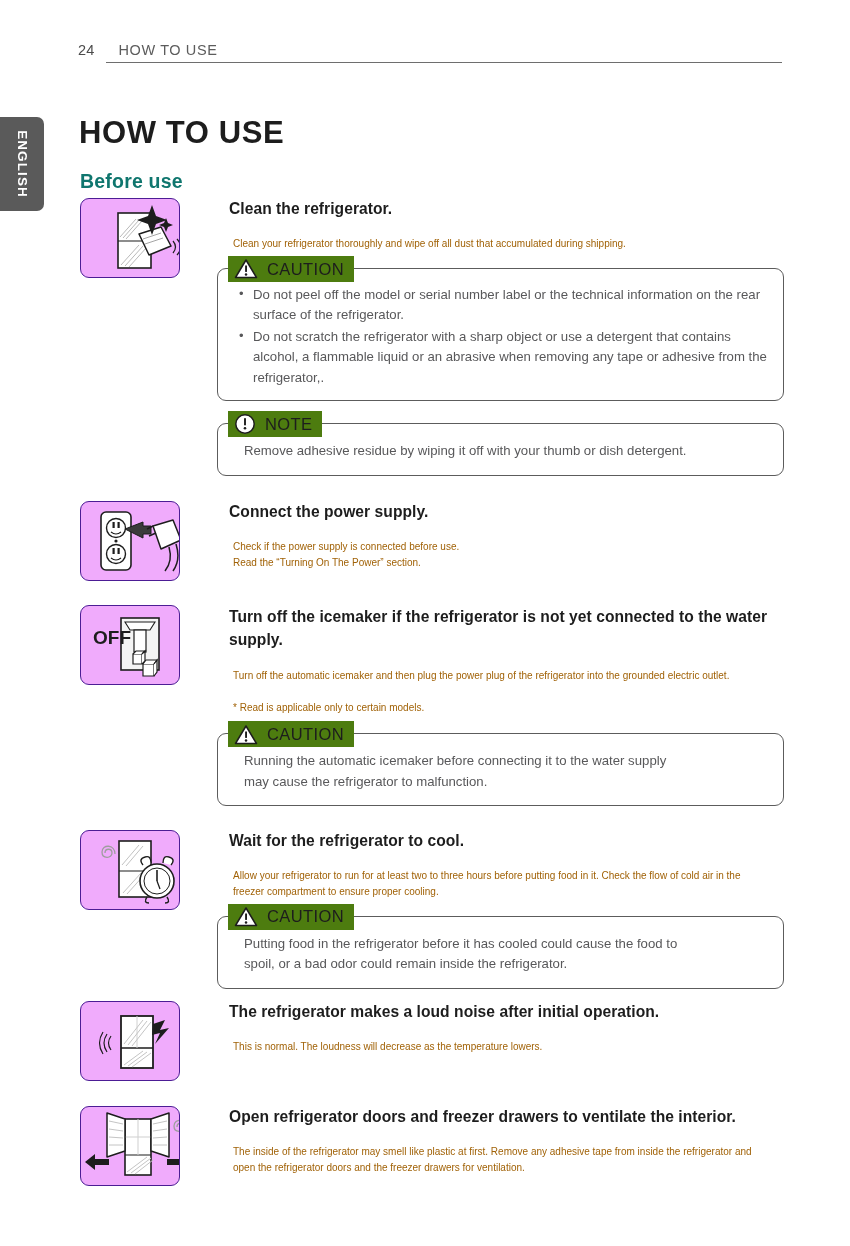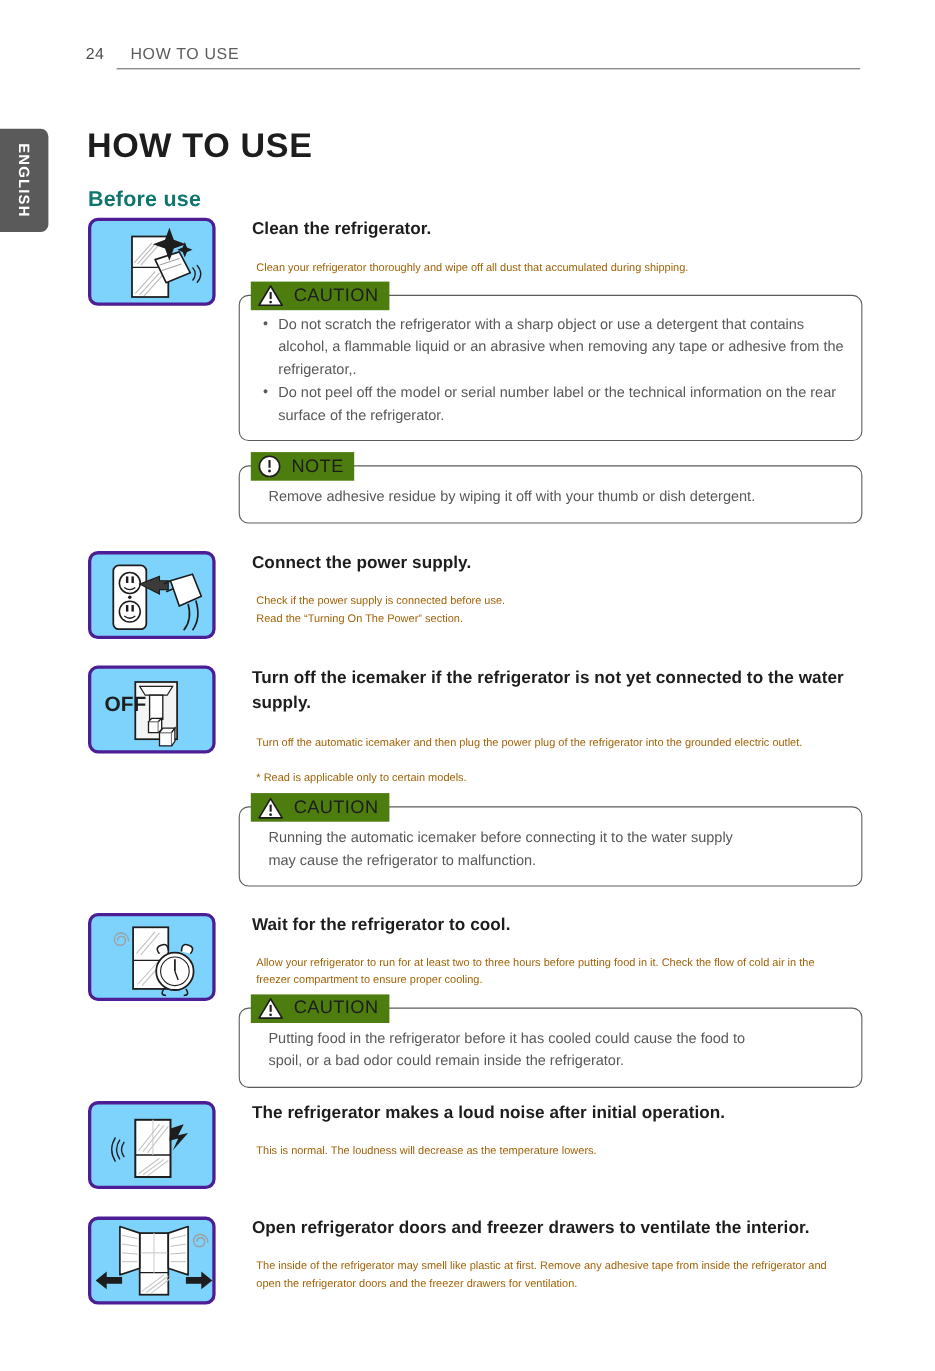--- a/index.html
+++ b/index.html
@@ -87,24 +87,24 @@
     letter-spacing: .2px;
     color: #0f766e;
     line-height: 1;
   }
 
   
   .row { position: absolute; left: 0; }
   .icon-box {
     position: absolute;
     left: 80px;
-    width: 116px; height: 80px;
-    border: 3px solid #4c1d95;
+    width: 100px; height: 80px;
+    border: 1px solid #4c1d95;
     border-radius: 9px;
-    background: #7dd3fc;
+    background: #f0abfc;
     overflow: hidden;
   }
   .icon-box svg { display:block; width:114px; height:80px; }
 
   .body-col { position: absolute; left: 217px; width: 567px; }
 
   .sec-title {
     font-size: 15.6px;
     font-weight: 700;
     color: #1d1d1d;
@@ -211,22 +211,22 @@
         <div class="label">
           <svg width="24" height="21" viewBox="0 0 24 21">
             <path d="M12 2 L22.5 19.5 L1.5 19.5 Z" fill="#fff" stroke="#1d1d1d" stroke-width="1.5" stroke-linejoin="round"></path>
             <rect x="11.1" y="7.5" width="1.9" height="6.4" fill="#1d1d1d"></rect>
             <circle cx="12" cy="16.6" r="1.25" fill="#1d1d1d"></circle>
           </svg>
           <span class="lbl-text">CAUTION</span>
         </div>
         <div class="adv-body">
           <ul class="adv-list">
+            <li>Do not peel off the model or serial number label or the technical information on the rear surface of the refrigerator.</li>
             <li>Do not scratch the refrigerator with a sharp object or use a detergent that contains alcohol, a flammable liquid or an abrasive when removing any tape or adhesive from the refrigerator,.</li>
-            <li>Do not peel off the model or serial number label or the technical information on the rear surface of the refrigerator.</li>
           </ul>
         </div>
       </div>
 
       <div class="advisory" style="margin-top:22px;padding:17px 14px 13px 22px">
         <div class="label">
           <svg width="22" height="22" viewBox="0 0 22 22">
             <circle cx="11" cy="11" r="9.2" fill="#fff" stroke="#1d1d1d" stroke-width="1.5"></circle>
             <rect x="10.05" y="5.2" width="1.9" height="7.1" fill="#1d1d1d"></rect>
             <circle cx="11" cy="15.2" r="1.3" fill="#1d1d1d"></circle>

